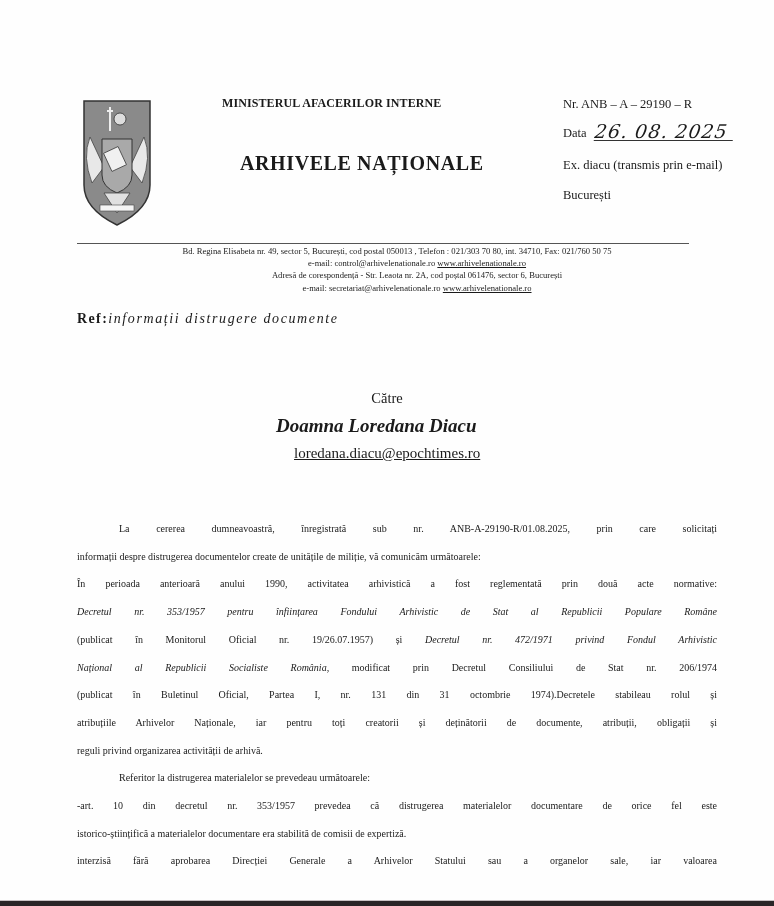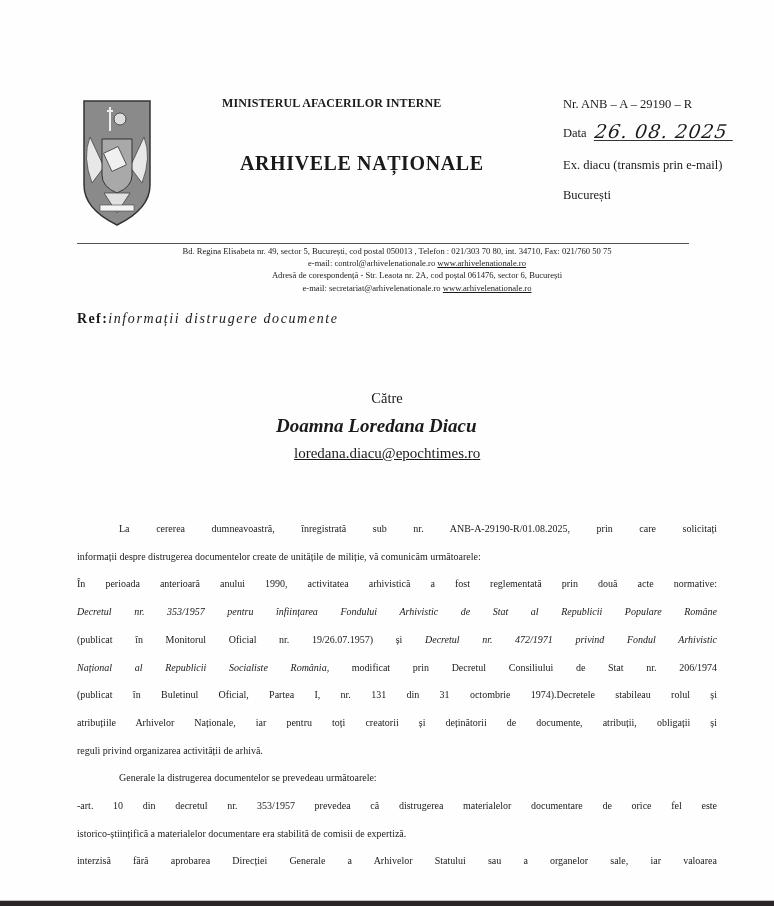--- a/index.html
+++ b/index.html
@@ -96,20 +96,20 @@
   <div class="body">
     <span class="line" style="padding-left:42px">La cererea dumneavoastră, înregistrată sub nr. ANB-A-29190-R/01.08.2025, prin care solicitați</span>
     <span class="line last">informații despre distrugerea documentelor create de unitățile de miliție, vă comunicăm următoarele:</span>
     <span class="line">În perioada anterioară anului 1990, activitatea arhivistică a fost reglementată prin două acte normative:</span>
     <span class="line"><i>Decretul nr. 353/1957 pentru înființarea Fondului Arhivistic de Stat al Republicii Populare Române</i></span>
     <span class="line"><span>(publicat în Monitorul Oficial nr. 19/26.07.1957) și </span><i>Decretul nr. 472/1971 privind Fondul Arhivistic</i></span>
     <span class="line"><i>Național al Republicii Socialiste România</i><span>, modificat prin Decretul Consiliului de Stat nr. 206/1974</span></span>
     <span class="line">(publicat în Buletinul Oficial, Partea I, nr. 131 din 31 octombrie 1974).Decretele stabileau rolul și</span>
     <span class="line">atribuțiile Arhivelor Naționale, iar pentru toți creatorii și deținătorii de documente, atribuții, obligații și</span>
     <span class="line last">reguli privind organizarea activității de arhivă.</span>
-    <span class="line last" style="padding-left:42px">Generale la distrugerea documentelor se prevedeau următoarele:</span>
+    <span class="line last" style="padding-left:42px">Referitor la distrugerea materialelor se prevedeau următoarele:</span>
     <span class="line">-art. 10 din decretul nr. 353/1957 prevedea că distrugerea materialelor documentare de orice fel este</span>
     <span class="line last">istorico-științifică a materialelor documentare era stabilită de comisii de expertiză.</span>
     <span class="line">interzisă fără aprobarea Direcției Generale a Arhivelor Statului sau a organelor sale, iar valoarea</span>
   </div>
 </div>
 
 <div class="bottom-edge"></div>
 
 </body></html>

